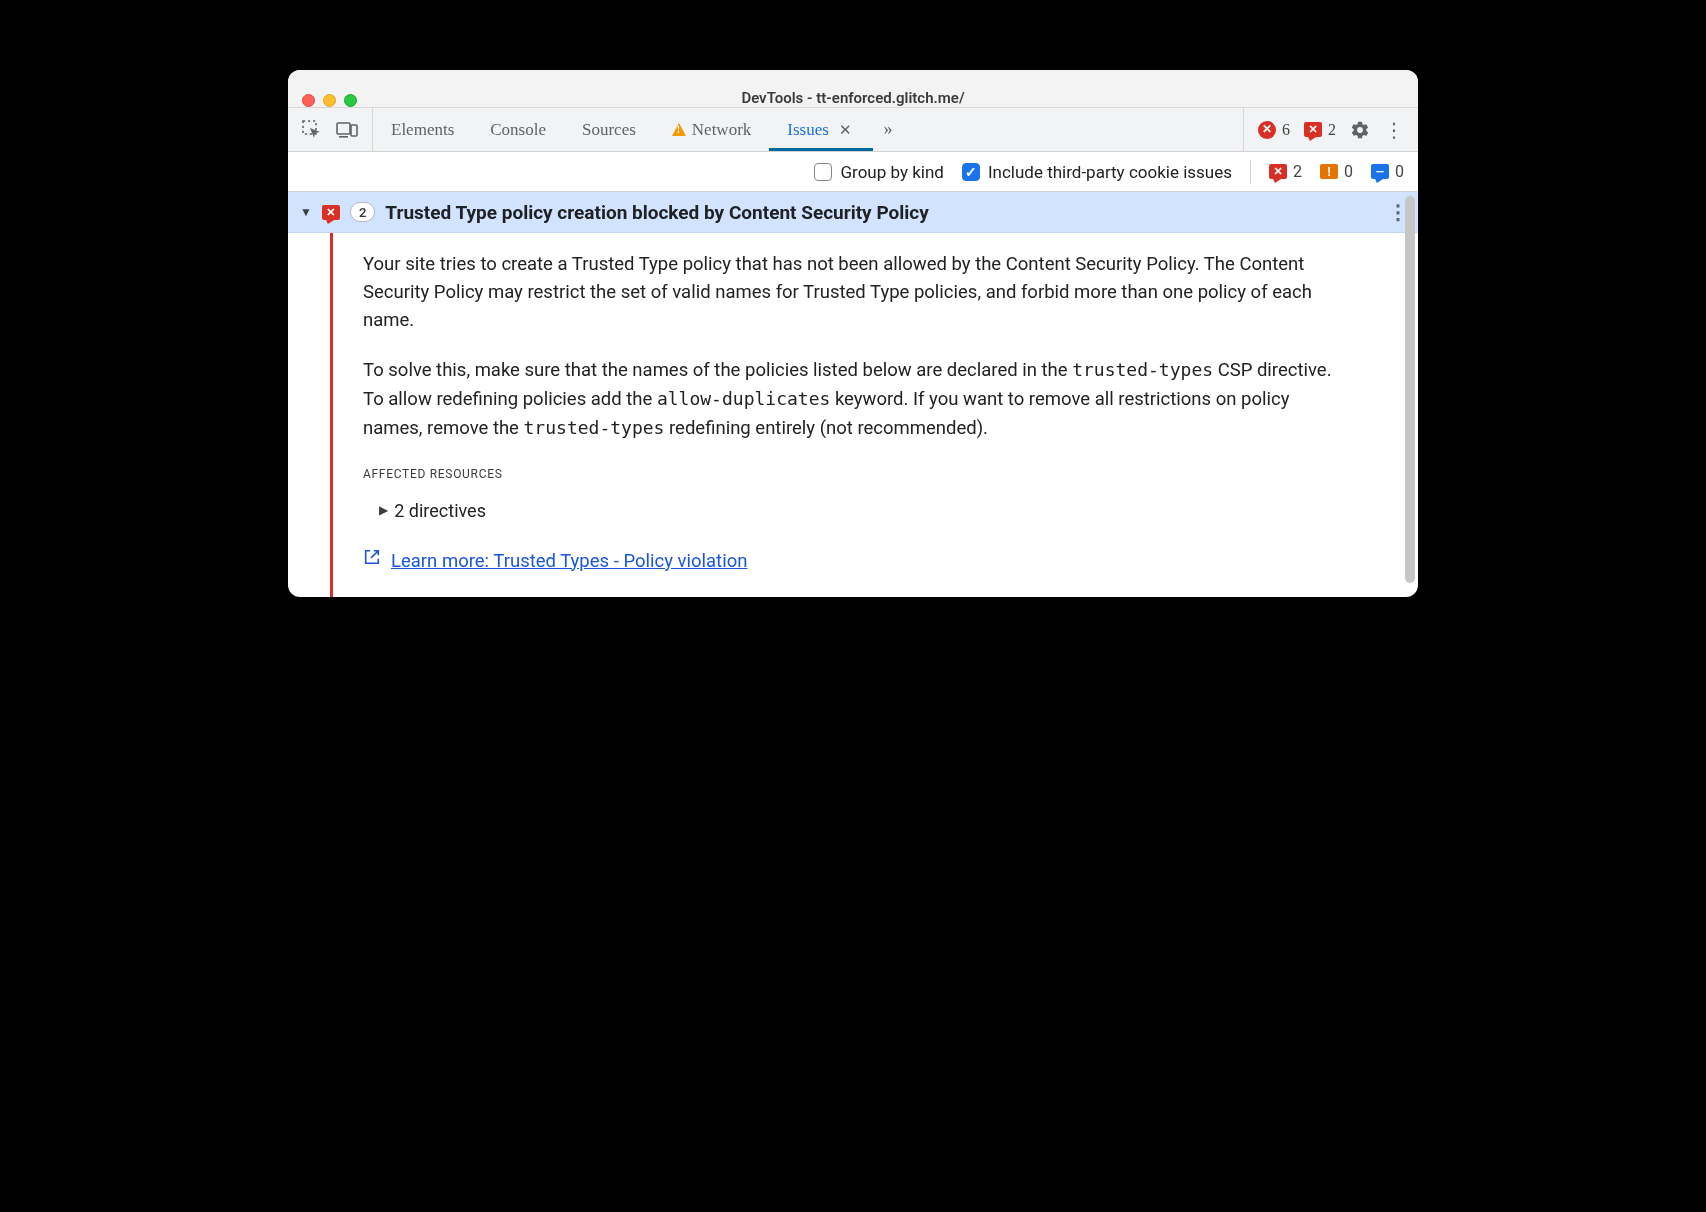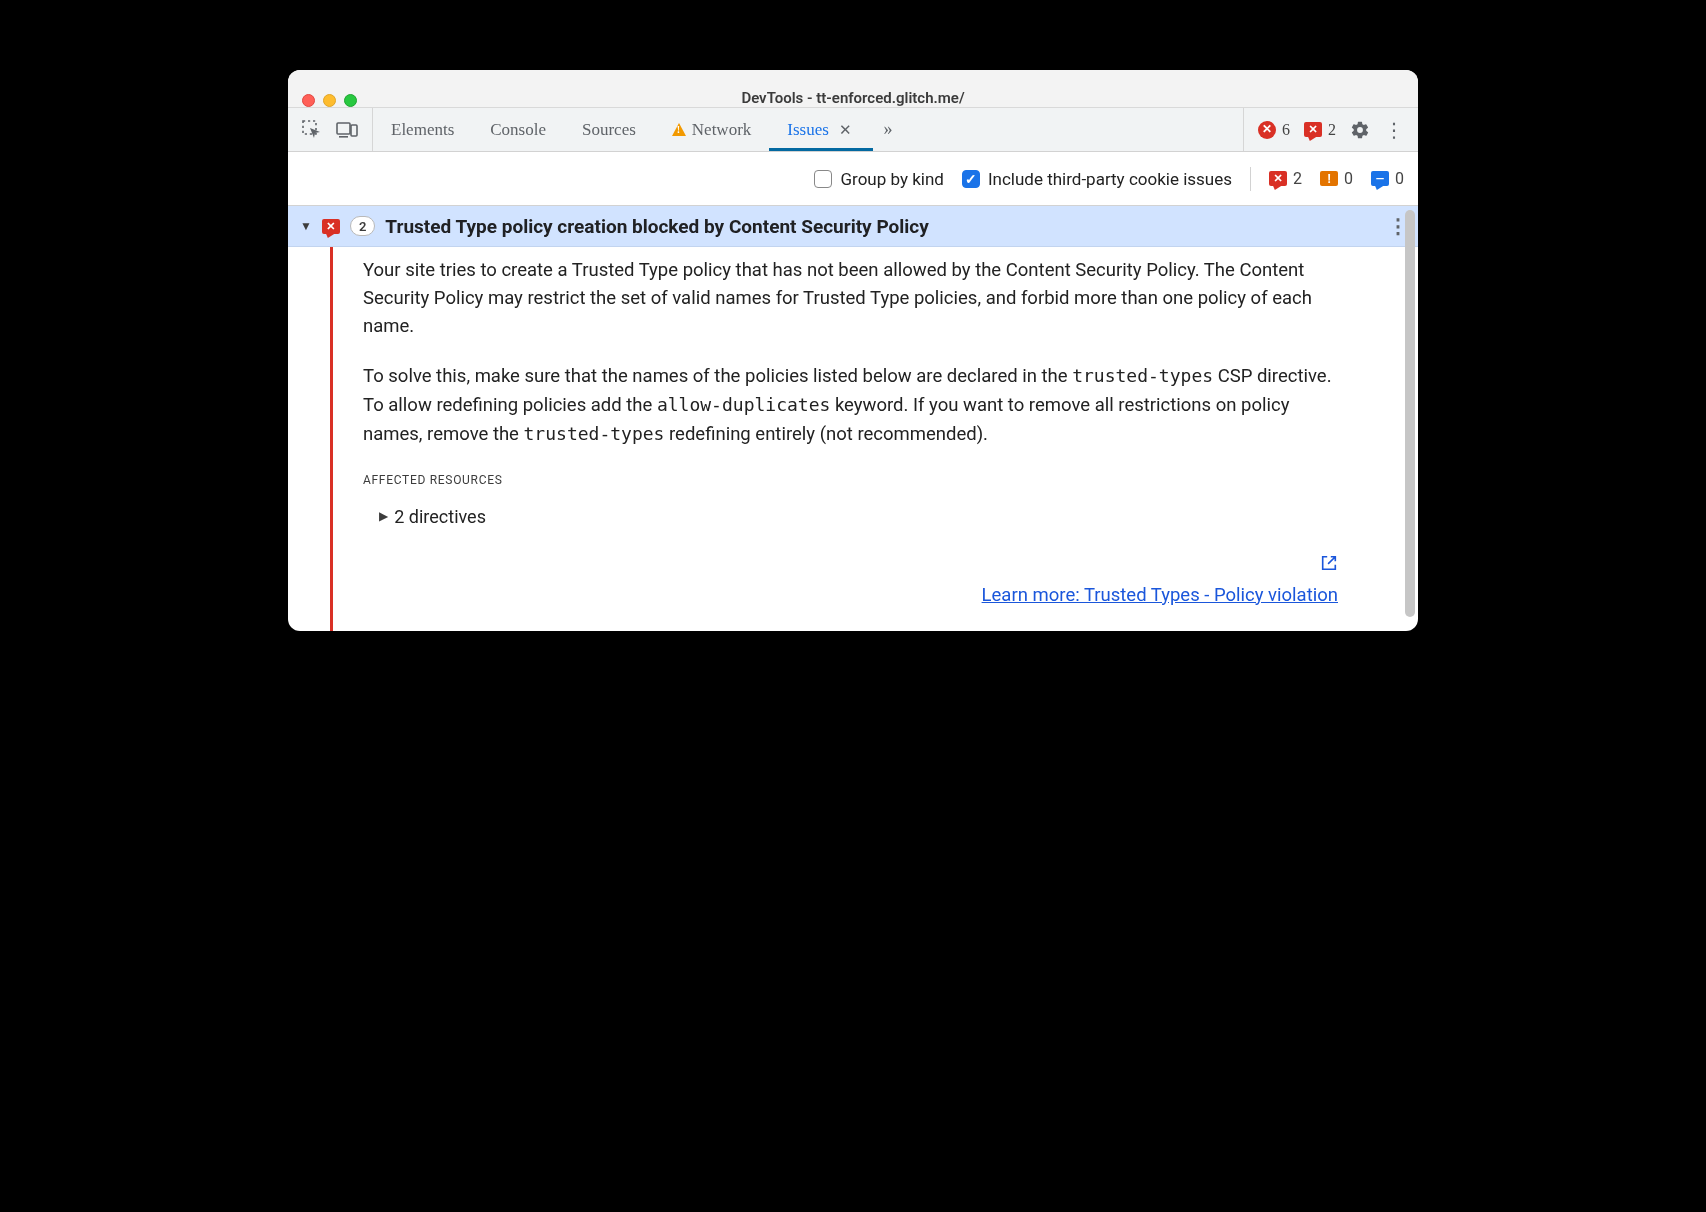--- a/index.html
+++ b/index.html
@@ -83,21 +83,21 @@
     width:18px;height:15px;background:#1a73e8;color:#fff;display:inline-flex;align-items:center;justify-content:center;font-size:11px;font-weight:700;border-radius:2px;position:relative;
   }
   .info-tag::after{content:"";position:absolute;bottom:-4px;left:3px;border-left:4px solid transparent;border-right:4px solid transparent;border-top:4px solid #1a73e8;transform:skewX(-30deg);}
   .stat { display:flex; align-items:center; gap:6px; color:#444; font-size:16px;}
 
   .gear { width:20px;height:20px; }
   .vdots { font-size:20px; line-height:12px; color:#5f6368; letter-spacing:0; cursor:pointer;}
 
   
   .filters {
-    height: 54px;
+    height: 40px;
     border-bottom: 1px solid #d2d2d2;
     display:flex; align-items:center; justify-content:flex-end;
     font-size:17px; color:#222; gap:18px; padding:0 14px;
   }
   .chk { display:flex;align-items:center;gap:8px;}
   .box {
     width:18px;height:18px;border:1.5px solid #888;border-radius:4px;display:flex;align-items:center;justify-content:center;
   }
   .box.checked { background:#1a73e8;border-color:#1a73e8;color:#fff;font-size:14px;font-weight:700;}
   .divider {width:1px;height:24px;background:#d2d2d2;}
@@ -124,38 +124,38 @@
   .disclosure { font-size:12px; color:#3c3c3c; cursor:pointer;}
   .count-pill {
     background:#fff;border:1px solid #b9b9b9;border-radius:10px;
     font-size:13px;font-weight:600;color:#3c3c3c;padding:0 8px;height:20px;display:flex;align-items:center;
   }
   .issue-header .dots { margin-left:auto; color:#5f6368; font-size:20px; cursor:pointer;}
 
   .issue-body {
     border-left:3px solid #d93025;
     margin-left:42px;
-    padding:10px 80px 22px 30px;
+    padding:18px 80px 22px 30px;
     font-size:18.5px; line-height:1.5; color:#222;
   }
   .issue-body p { margin-bottom:22px;}
   .issue-body code {
     font-family: "SFMono-Regular", ui-monospace, Menlo, monospace;
     font-size:18px;
     text-align:center;
   }
   .aff-title {
     font-size:12px; font-weight:400; letter-spacing:.7px; color:#3c3c3c;
     margin:10px 0 14px 0;
   }
   .expand-row { display:flex; align-items:center; gap:6px; font-size:18px; margin:0 0 24px 16px;}
   .expand-row .tri { font-size:12px; color:#3c3c3c;}
   .learn {
-    display:flex; align-items:flex-end; gap:10px;
-    color:#1a56db; font-size:18.5px;flex-direction:column;
+    display:flex; align-items:flex-start; gap:10px;
+    color:#1a56db; font-size:18.5px;
   }
   .learn a { color:#1a56db; text-decoration:underline;}
   .ext-ico {width:18px;height:18px;}
 
   svg { display:block; }
 </style>
 </head>
 <body>
 
 <div class="window">

